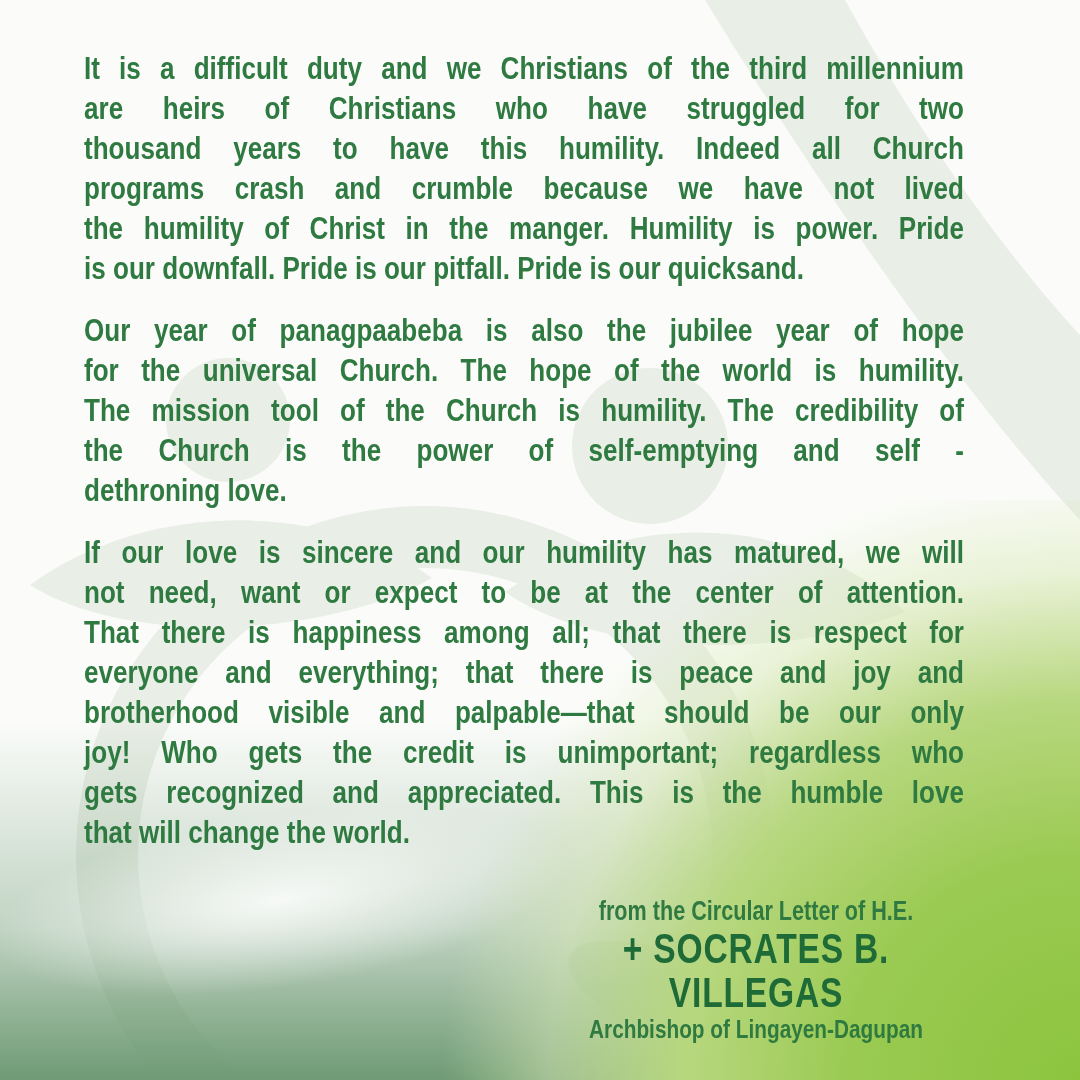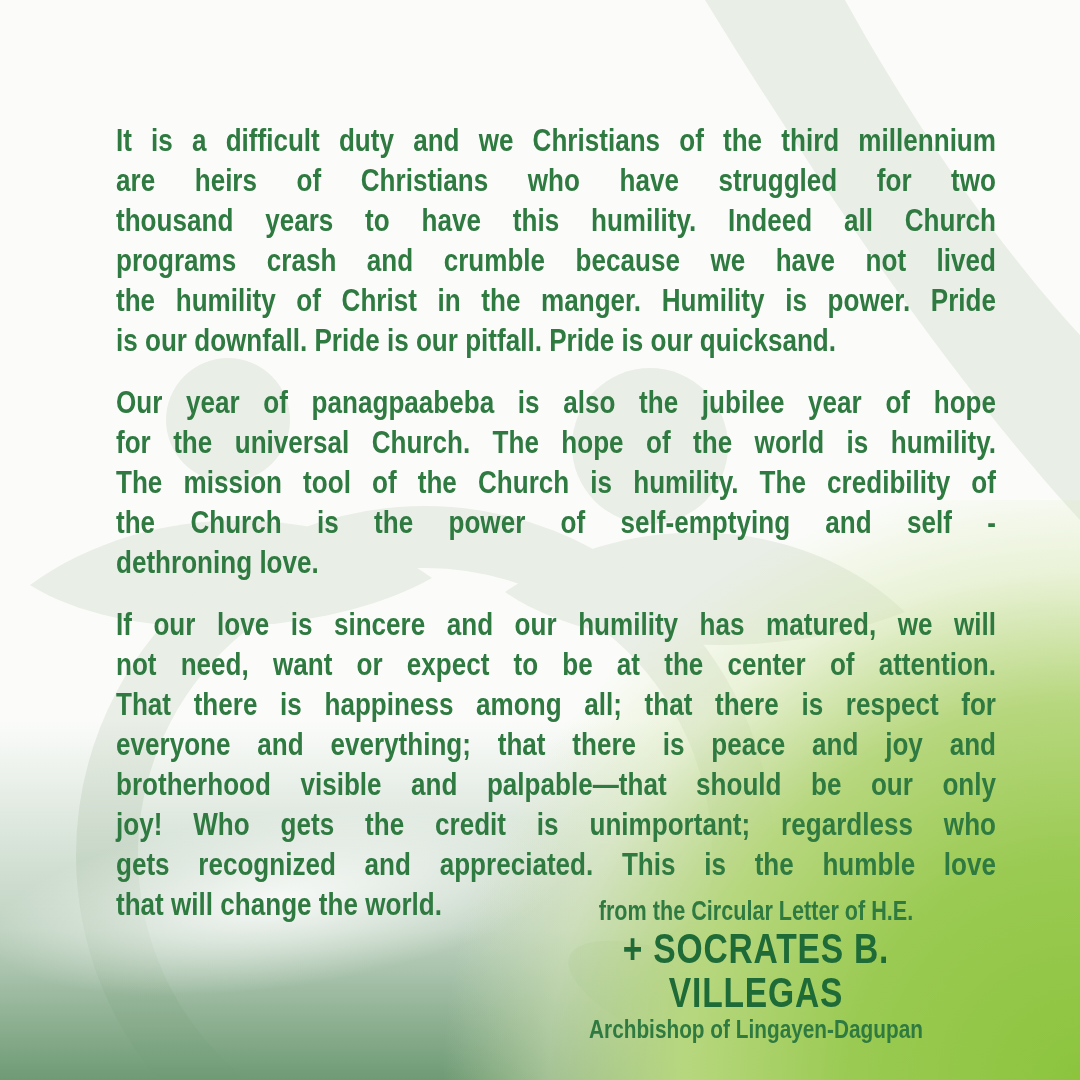--- a/index.html
+++ b/index.html
@@ -40,21 +40,21 @@
     position:absolute;right:0;bottom:0;width:660px;height:580px;
     background:radial-gradient(115% 125% at 100% 100%,
       var(--bright) 0%,
       #9ACA52 30%,
       #B7D77E 52%,
       rgba(216,232,180,0.5) 70%,
       rgba(230,240,210,0) 84%);
   }
   
   .quote{
-    position:absolute;left:116px;top:0;width:880px;padding-top:120px;
+    position:absolute;left:84px;top:0;width:880px;padding-top:48px;
   }
   .para{
     width:1080px;
     transform:scaleX(0.8148);
     transform-origin:0 0;
     margin:0 0 22px 0;
   }
   .line{
     font-size:32px;line-height:40px;font-weight:bold;
     color:var(--text);

